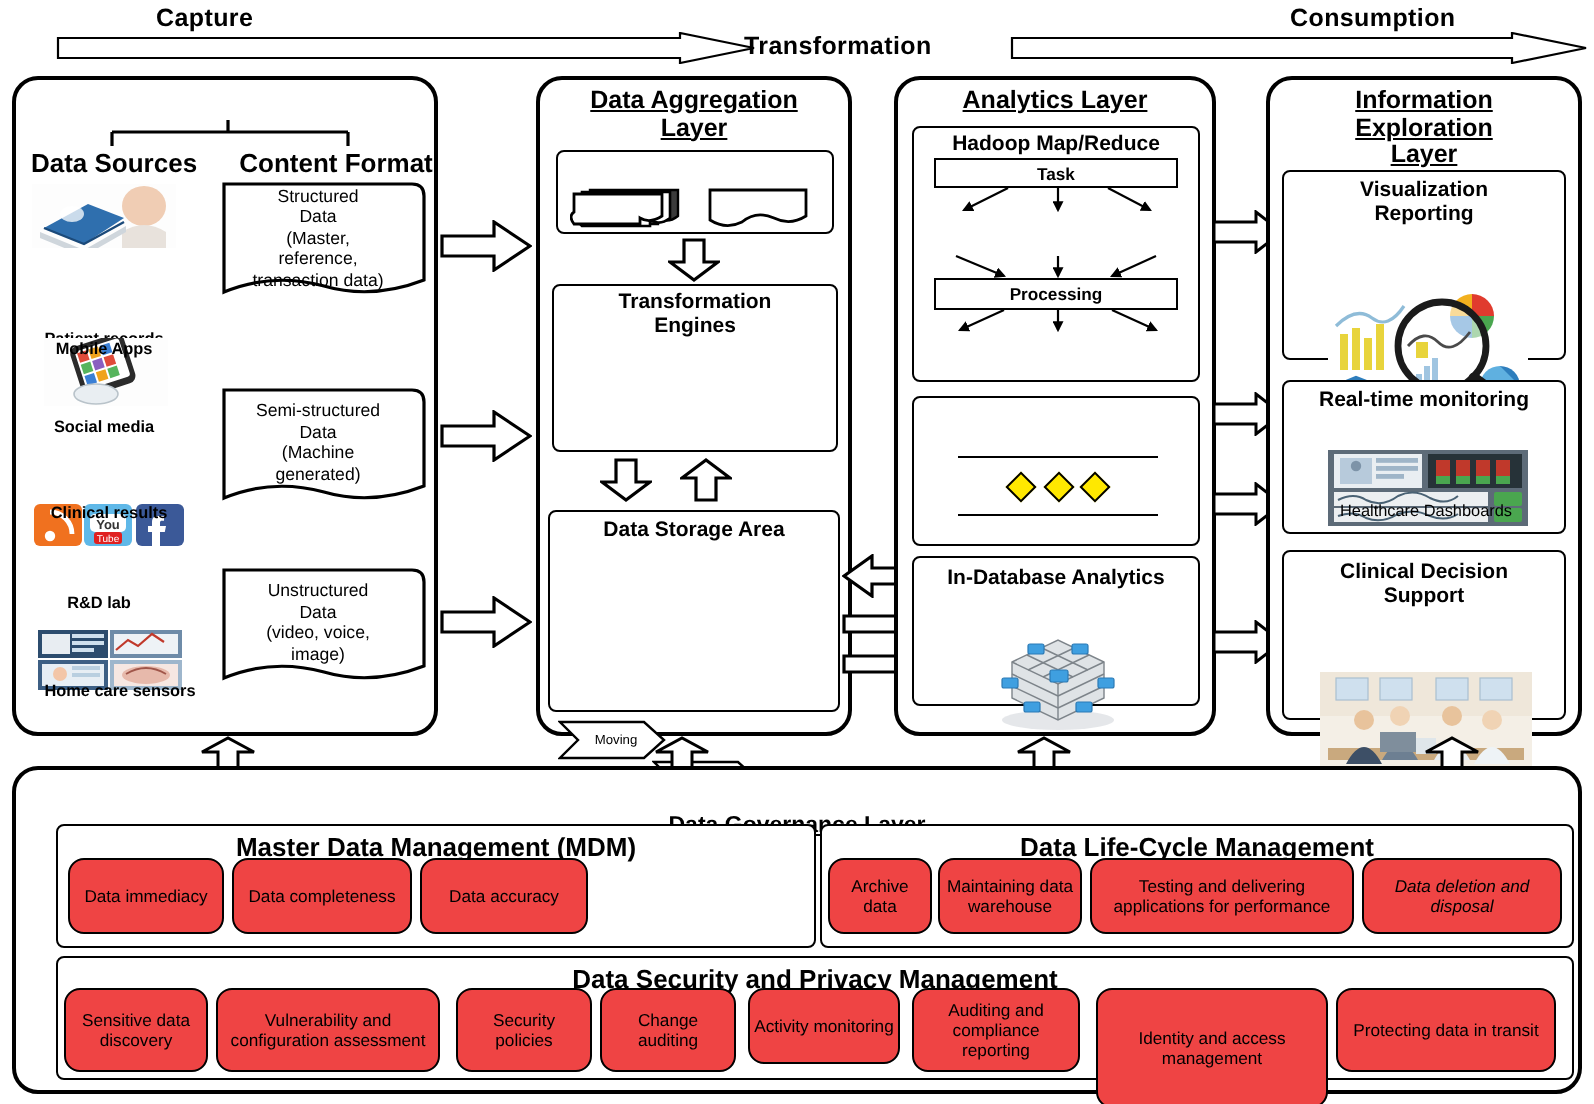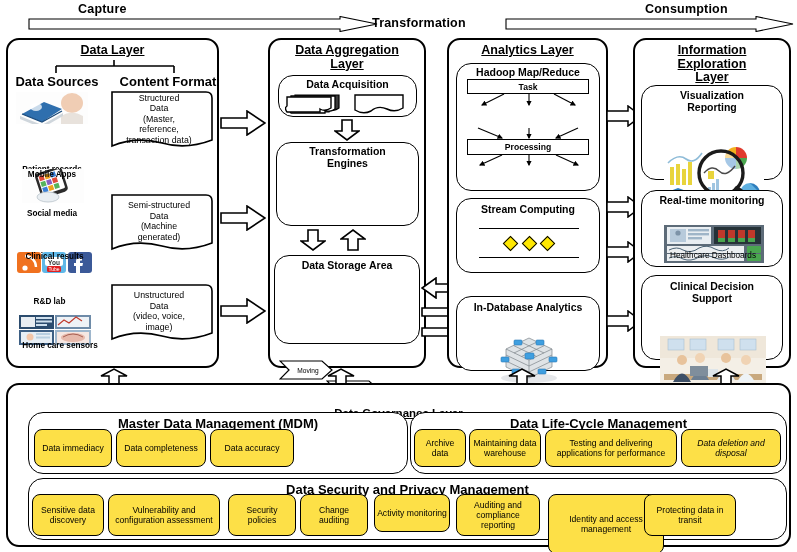--- a/index.html
+++ b/index.html
@@ -11,24 +11,24 @@
   
   .banner-label{font-weight:bold;font-size:12.5px;letter-spacing:.2px;white-space:nowrap;}
   .banner-arrow{height:16px;}
   .banner-arrow svg{display:block;width:100%;height:100%;}
 
   
   .layer{border:2.2px solid #000;border-radius:13px;background:#fff;}
   .layer-title{font-weight:bold;font-size:12.5px;text-align:center;
                text-decoration:underline;line-height:13.5px;padding-top:4px;}
 
-  .panel{border:1.6px solid #000;border-radius:15px;background:#fff;}
+  .panel{border:1.6px solid #000;border-radius:4px;background:#fff;}
   .panel-title{font-weight:bold;font-size:10.5px;text-align:center;line-height:12px;}
 
-  .mini{border:1.3px solid #000;border-radius:8px;background:#fde047;
+  .mini{border:1.3px solid #000;border-radius:8px;background:#ef4444;
         font-size:8.6px;text-align:center;display:flex;align-items:center;
         justify-content:center;line-height:10px;padding:1px 2px;}
 
   .note{font-size:8.8px;text-align:center;line-height:10.5px;}
   .subhdr{font-weight:bold;font-size:13px;text-align:center;}
   .srclabel{font-weight:bold;font-size:8.2px;text-align:center;white-space:nowrap;}
 
   
   .wave svg{display:block;width:100%;height:100%;}
   .wave .txt{position:absolute;left:0;right:0;top:0;display:flex;
@@ -76,21 +76,20 @@
   <div class="abs banner-label" style="left:372px;top:16px;">Transformation</div>
 
   <div class="abs banner-label" style="left:645px;top:2px;">Consumption</div>
   <div class="abs banner-arrow" style="left:505px;top:16px;width:289px;">
     <svg viewBox="0 0 289 16" preserveAspectRatio="none">
       <path d="M1,3 L251,3 L251,0.5 L288,8 L251,15.5 L251,13 L1,13 Z" fill="#fff" stroke="#000" stroke-width="1.1"></path>
     </svg>
   </div>
 
   <div class="abs layer" style="left:6px;top:38px;width:213px;height:330px;">
-    <div class="layer-title">Data Layer</div>
 
     <div class="abs" style="left:0;top:20px;width:213px;height:14px;">
       <svg viewBox="0 0 213 14" preserveAspectRatio="none" style="display:block;width:100%;height:100%;">
         <path d="M106,0 L106,6 M48,6 L166,6 M48,6 L48,13 M166,6 L166,13" stroke="#000" stroke-width="1.6" fill="none"></path>
       </svg>
     </div>
 
     <div class="abs subhdr" style="left:4px;top:34px;width:90px;">Data Sources</div>
     <div class="abs subhdr" style="left:110px;top:34px;width:100px;">Content Format</div>
   </div>
@@ -267,21 +266,20 @@
   </div>
 
   <div class="abs layer" style="left:268px;top:38px;width:158px;height:330px;">
     <div class="layer-title">
       <span>Data Aggregation</span><br>
       <span>Layer</span>
     </div>
   </div>
 
   <div class="abs panel" style="left:278px;top:75px;width:139px;height:42px;">
-    <div class="panel-title" style="padding-top:2px;">Data Acquisition</div>
     <div class="abs" style="left:6px;top:17px;width:58px;height:21px;">
       <svg viewBox="0 0 58 21">
         <path d="M10,2 L54,2 L54,15 q-5,4 -10,1 L44,19 L10,19 q-4,-4 0,-6 Z" fill="#3b3b3b" stroke="#000" stroke-width="1.2"></path>
         <path d="M6,3 L50,3 L50,16 q-5,4 -10,1 L40,20 L6,20 q-4,-4 0,-6 Z" fill="#fff" stroke="#000" stroke-width="1.3"></path>
         <path d="M2,4 L46,4 L46,15 q-6,4 -11,1 L35,19 L2,19 q-3,-4 0,-6 Z" fill="#fff" stroke="#000" stroke-width="1.4"></path>
       </svg>
     </div>
     <div class="abs" style="left:74px;top:17px;width:52px;height:21px;">
       <svg viewBox="0 0 52 21">
         <path d="M2,2 L50,2 L50,15 q-8,5 -16,1 q-9,-4 -16,2 q-8,4 -16,-1 Z" fill="#fff" stroke="#000" stroke-width="1.4"></path>
@@ -342,21 +340,21 @@
     <svg viewBox="0 0 26 22" preserveAspectRatio="none">
       <path d="M8,1 L18,1 L18,12 L25,12 L13,21 L1,12 L8,12 Z" fill="#fff" stroke="#000" stroke-width="1.6"></path>
     </svg>
   </div>
   <div class="abs fat" style="left:340px;top:229px;width:26px;height:22px;">
     <svg viewBox="0 0 26 22" preserveAspectRatio="none">
       <path d="M8,21 L18,21 L18,10 L25,10 L13,1 L1,10 L8,10 Z" fill="#fff" stroke="#000" stroke-width="1.6"></path>
     </svg>
   </div>
 
-  <div class="abs panel" style="left:274px;top:255px;width:146px;height:89px;">
+  <div class="abs panel" style="left:274px;top:255px;width:146px;height:101px;">
     <div class="panel-title" style="padding-top:3px;">Data Storage Area</div>
   </div>
 
   <div class="abs fat" style="left:421px;top:277px;width:42px;height:22px;">
     <svg viewBox="0 0 42 22" preserveAspectRatio="none">
       <path d="M41,7 L15,7 L15,1 L1,11 L15,21 L15,15 L41,15 Z" fill="#fff" stroke="#000" stroke-width="1.6"></path>
     </svg>
   </div>
   <div class="abs fat" style="left:421px;top:301px;width:42px;height:22px;">
     <svg viewBox="0 0 42 22" preserveAspectRatio="none">
@@ -417,31 +415,30 @@
         <path d="M0,0 L5,2.5 L0,5 z" fill="#000"></path>
           </marker>
         </defs>
       <path d="M40,1 L18,11" stroke="#000" stroke-width="1.1" marker-end="url(#ah3)" fill="none"></path>
       <path d="M67,1 L67,11" stroke="#000" stroke-width="1.1" marker-end="url(#ah3)" fill="none"></path>
       <path d="M94,1 L116,11" stroke="#000" stroke-width="1.1" marker-end="url(#ah3)" fill="none"></path>
     </svg>
   </div>
 
   <div class="abs panel" style="left:456px;top:198px;width:144px;height:75px;">
-    <div class="panel-title" style="padding-top:4px;">Stream Computing</div>
     <div class="abs hr" style="left:22px;top:29px;width:100px;"></div>
     <div class="abs" style="left:48px;top:38px;width:48px;height:12px;display:flex;justify-content:space-between;align-items:center;">
       <div class="diamond"></div>
       <div class="diamond"></div>
       <div class="diamond"></div>
     </div>
     <div class="abs hr" style="left:22px;top:58px;width:100px;"></div>
   </div>
 
-  <div class="abs panel" style="left:456px;top:296px;width:144px;height:75px;">
+  <div class="abs panel" style="left:456px;top:278px;width:144px;height:75px;">
     <div class="panel-title" style="padding-top:4px;">In-Database Analytics</div>
     <div class="abs pic" style="left:39px;top:20px;width:66px;height:50px;">
       <svg viewBox="0 0 66 50">
         <ellipse cx="33" cy="45" rx="28" ry="5" fill="#cfd4d8" opacity=".55"></ellipse>
         <g stroke="#7d848a" stroke-width=".7">
           <path d="M10,16 L33,5 L56,16 L56,34 L33,45 L10,34 Z" fill="#dfe3e6"></path>
           <path d="M10,16 L33,27 L56,16" fill="none"></path>
           <path d="M33,27 L33,45" fill="none"></path>
           <g fill="none">
             <path d="M17.5,12.5 L40.5,23.5 M25,9 L48,20 M10,22 L33,33 M10,28 L33,39"></path>
@@ -640,15 +637,15 @@
   <div class="abs panel" style="left:28px;top:478px;width:759px;height:62px;">
     <div class="grp-title" style="padding-top:3px;">Data Security and Privacy Management</div>
   </div>
   <div class="abs mini" style="left:32px;top:494px;width:72px;height:42px;">Sensitive data discovery</div>
   <div class="abs mini" style="left:108px;top:494px;width:112px;height:42px;">Vulnerability and configuration assessment</div>
   <div class="abs mini" style="left:228px;top:494px;width:68px;height:42px;">Security policies</div>
   <div class="abs mini" style="left:300px;top:494px;width:68px;height:42px;">Change auditing</div>
   <div class="abs mini" style="left:374px;top:494px;width:76px;height:38px;">Activity monitoring</div>
   <div class="abs mini" style="left:456px;top:494px;width:84px;height:42px;">Auditing and compliance reporting</div>
   <div class="abs mini" style="left:548px;top:494px;width:116px;height:60px;">Identity and access management</div>
-  <div class="abs mini" style="left:644px;top:494px;width:92px;height:42px;">Protecting data in transit</div>
+  <div class="abs mini" style="left:668px;top:494px;width:110px;height:42px;">Protecting data in transit</div>
 
 </div>
 
 </body></html>

